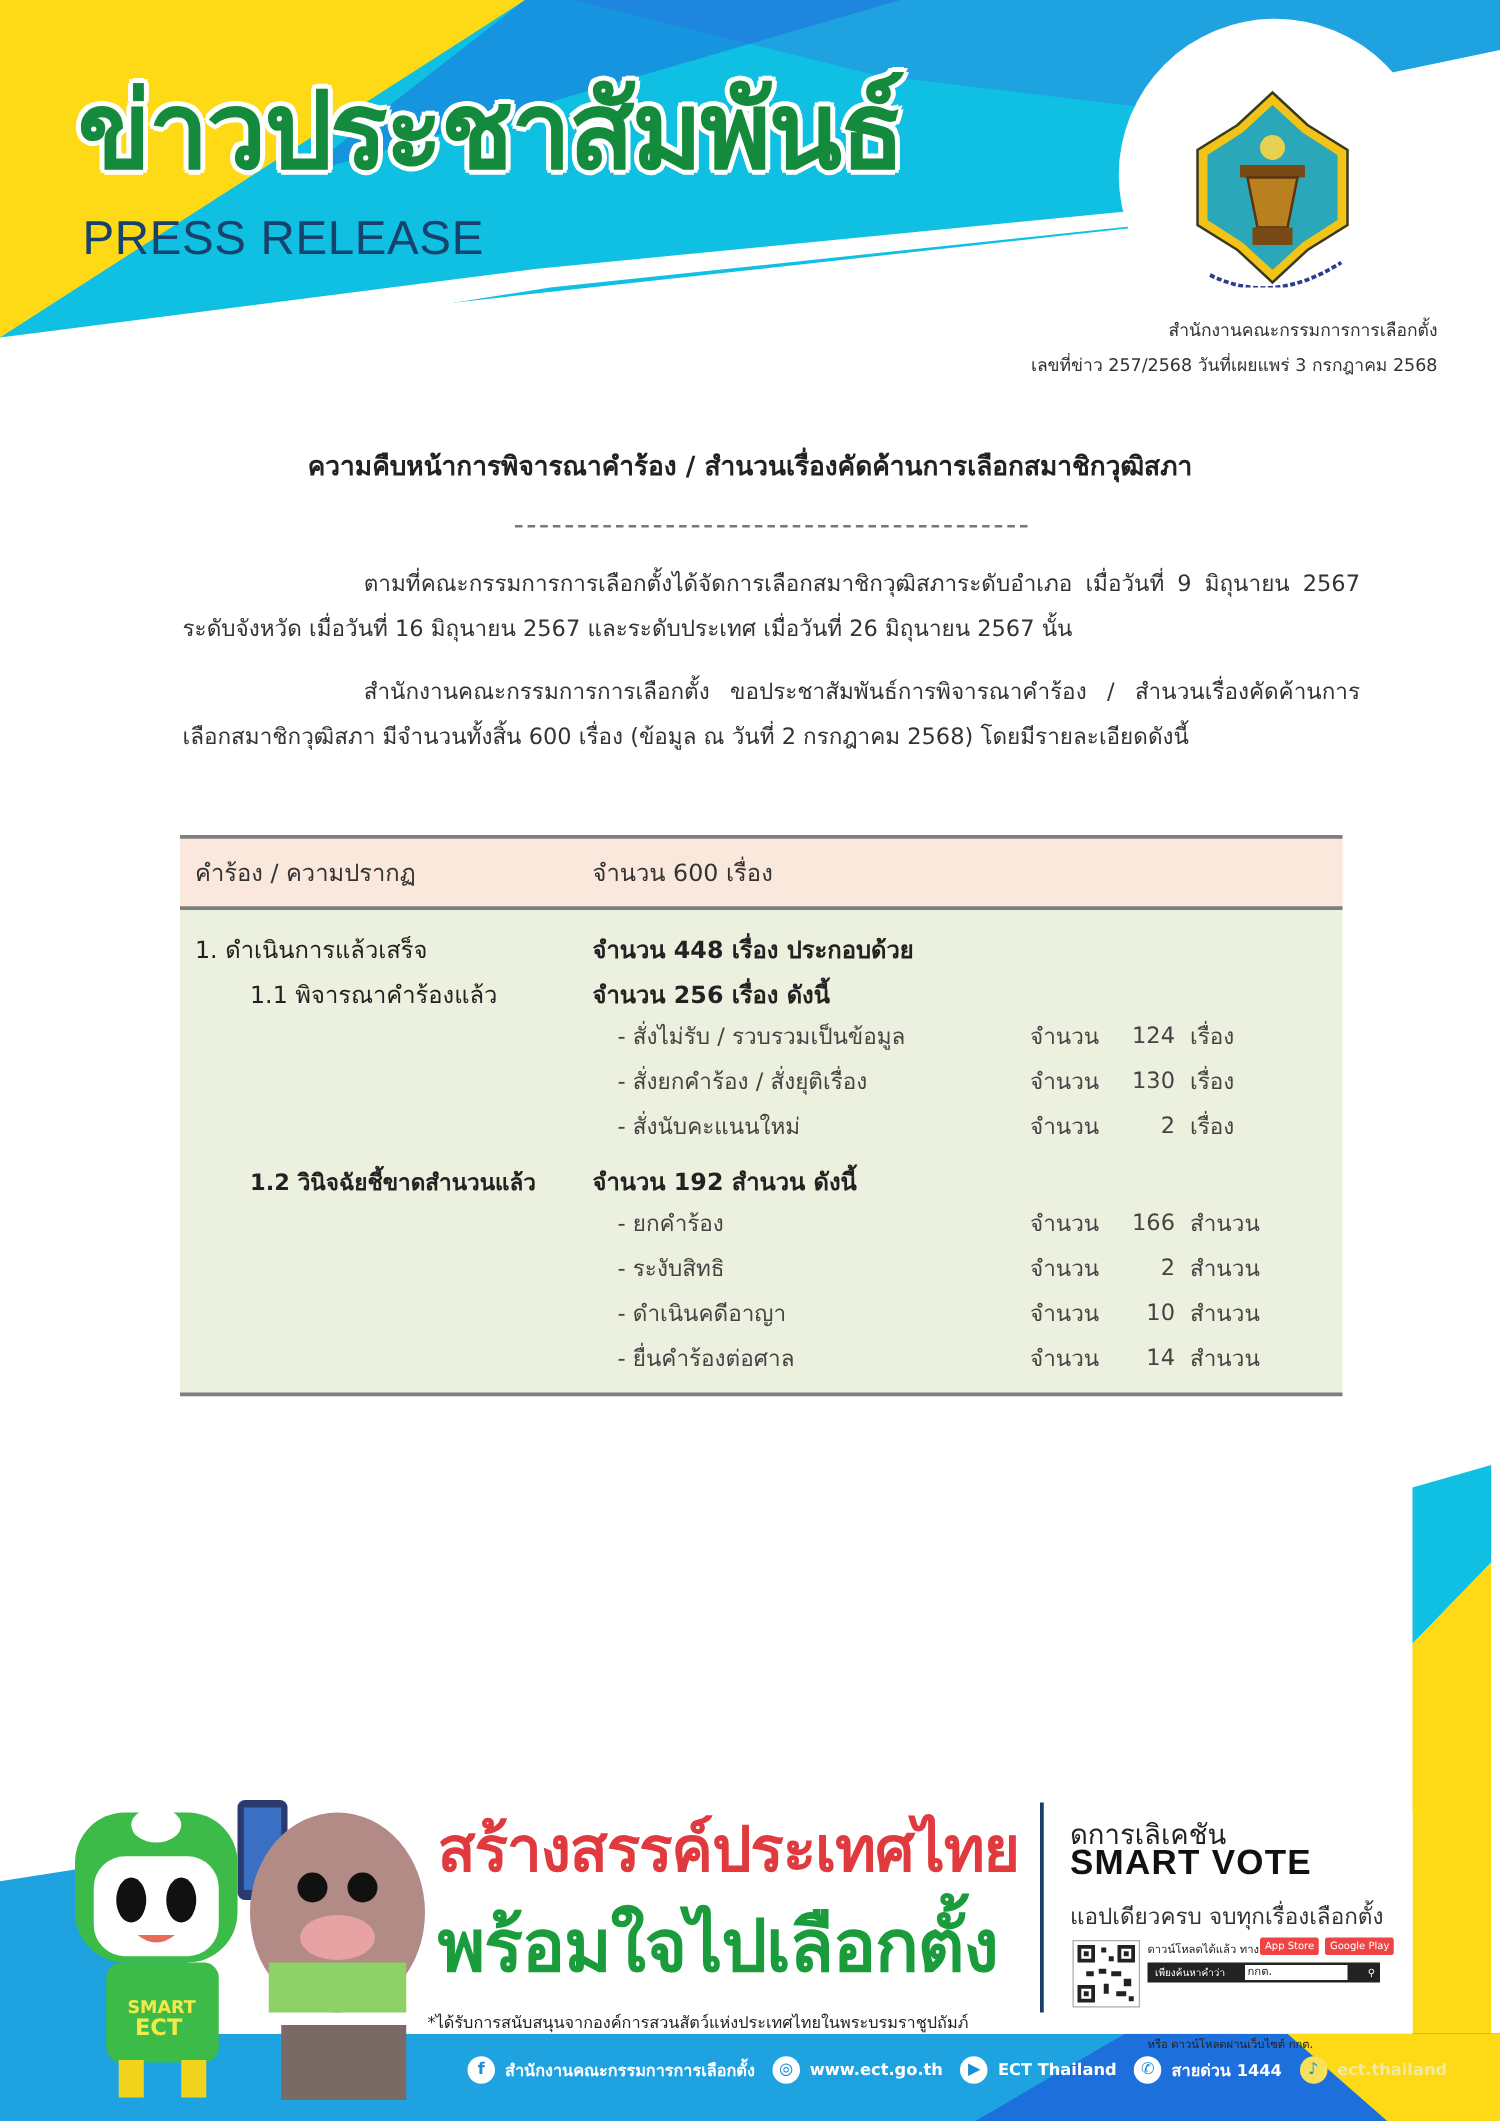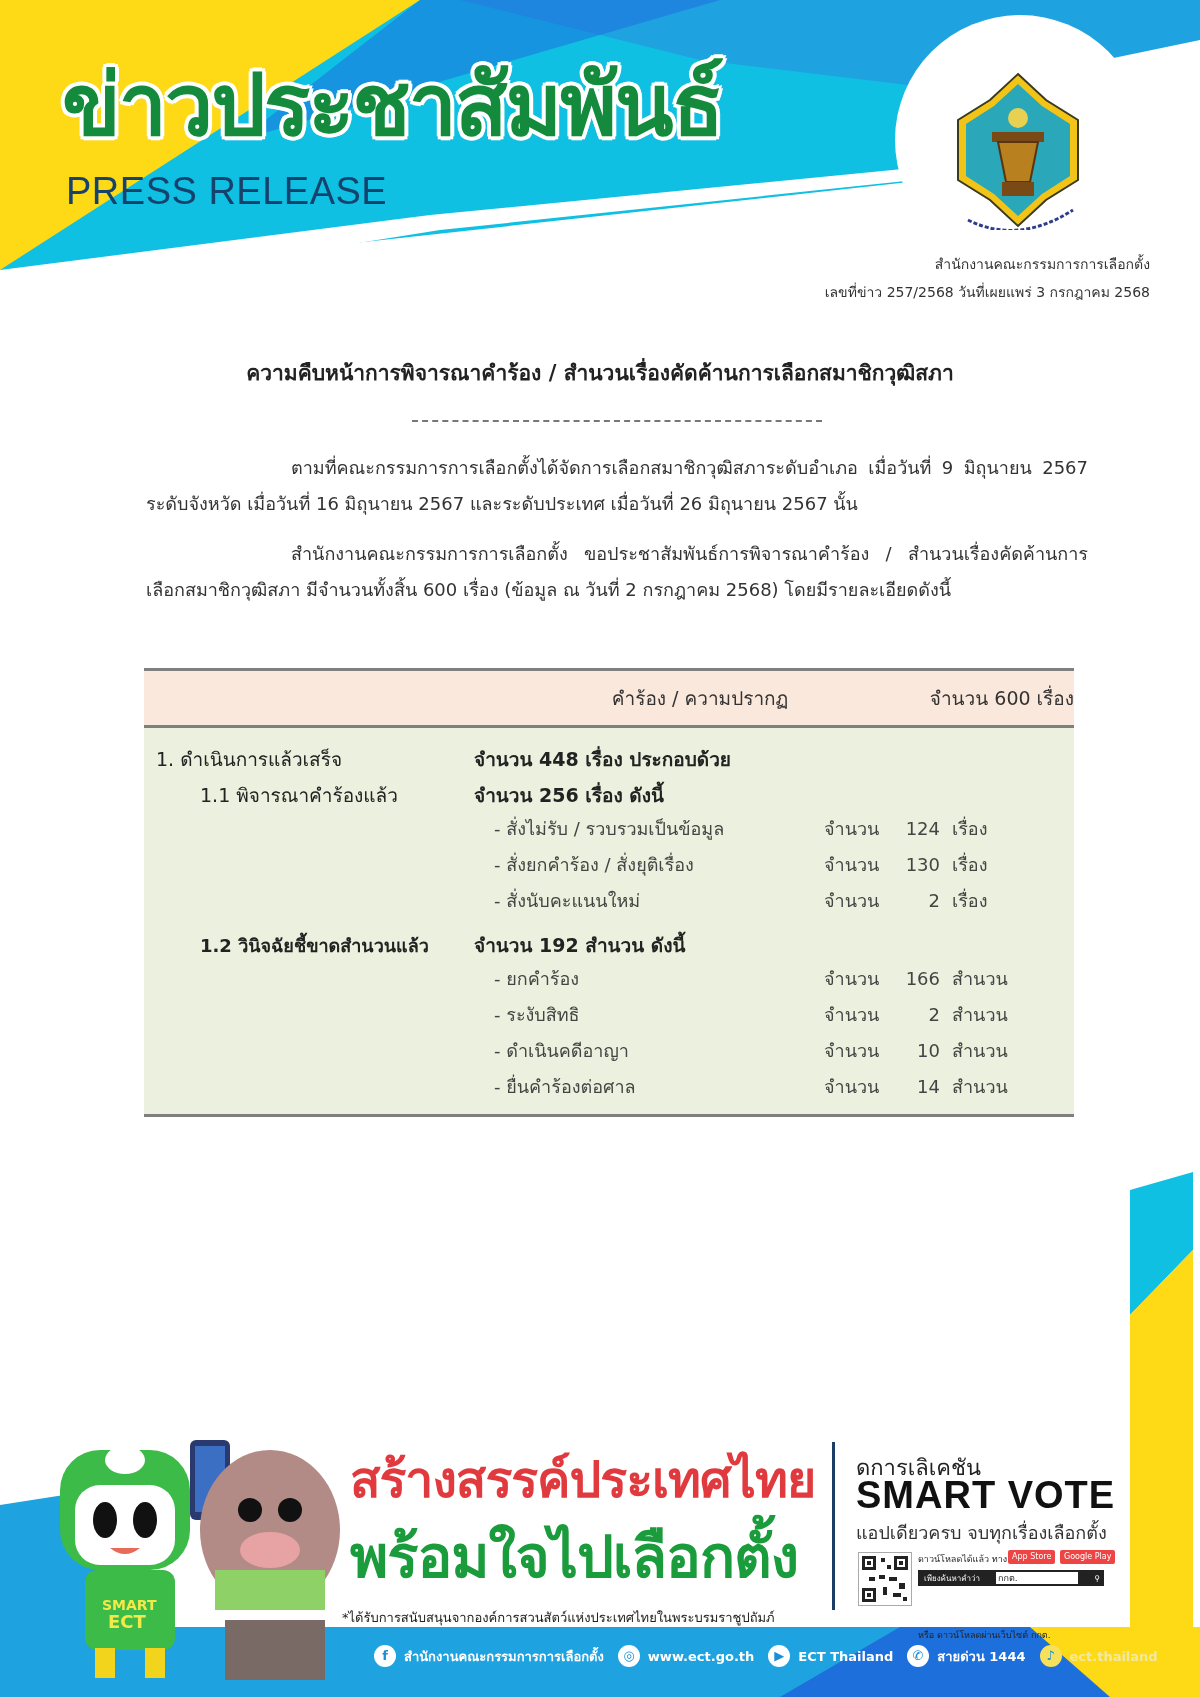--- a/index.html
+++ b/index.html
@@ -10,36 +10,36 @@
     text-shadow: 4px 0 0 #fff, -4px 0 0 #fff, 0 4px 0 #fff, 0 -4px 0 #fff, 3px 3px 0 #fff, -3px -3px 0 #fff, 3px -3px 0 #fff, -3px 3px 0 #fff; line-height: 1; }
   .sub-title { left: 66px; top: 170px; font-size: 38px; color: #16436e; font-family: "Liberation Sans", sans-serif; letter-spacing: 0.5px; }
   .org-logo { left: 938px; top: 70px; width: 160px; height: 160px; }
   .org-name { right: 50px; top: 253px; font-size: 14px; color: #333; text-align: right; }
   .news-no { right: 50px; top: 281px; font-size: 14px; color: #333; text-align: right; }
   .doc-title { left: 0; width: 1380px; top: 356px; text-align: center; font-size: 21px; color: #222; font-weight: bold; width: 1200px; left: 40px; }
   .divider { left: 412px; top: 420px; width: 410px; border-top: 2px dashed #777; }
   .para { left: 146px; width: 942px; font-size: 18px; line-height: 36px; color: #333; text-align: justify; }
   .para .indent { display: inline-block; width: 145px; }
   .tbl { left: 144px; top: 668px; width: 930px; }
-  .tbl-head { background: #fbe8dc; border-top: 3px solid #7f7f7f; border-bottom: 3px solid #7f7f7f; height: 54px; display: flex; align-items: center; font-size: 19px; color: #333; justify-content: flex-end; }
+  .tbl-head { background: #fbe8dc; border-top: 3px solid #7f7f7f; border-bottom: 3px solid #7f7f7f; height: 54px; display: flex; align-items: center; font-size: 19px; color: #333; }
   .tbl-body { background: #ebf1de; border-bottom: 3px solid #7f7f7f; padding: 10px 0 10px 0; position: relative; }
   .c1 { width: 330px; padding-left: 12px; box-sizing: border-box; }
   .row { display: flex; align-items: flex-end; height: 36px; font-size: 19px; color: #333; }
   .row.bold { font-weight: bold; color: #222; }
   .row .c2 { width: 340px; }
   .sub { padding-left: 160px; display: flex; height: 36px; align-items: center; font-size: 18px; color: #444; }
   .sub .lbl { width: 336px; }
   .sub .unit1 { width: 70px; }
   .sub .num { width: 46px; text-align: right; padding-right: 12px; }
   .slogan1 { left: 350px; top: 1440px; font-size: 50px; color: #e03a3e; font-weight: bold; letter-spacing: -1px; }
   .slogan2 { left: 350px; top: 1510px; font-size: 58px; color: #1a9b3c; font-weight: bold; letter-spacing: -1px; }
   .note { left: 342px; top: 1607px; font-size: 13px; color: #222; }
   .vbar { left: 832px; top: 1442px; width: 3px; height: 168px; background: #1b3e66; }
   .app-small { left: 856px; top: 1450px; font-size: 22px; color: #222; }
-  .app-big { left: 856px; top: 1474px; font-size: 38px; font-weight: bold; color: #111; font-family: "Liberation Sans", sans-serif; letter-spacing: 1px; }
+  .app-big { left: 856px; top: 1474px; font-size: 28px; font-weight: bold; color: #111; font-family: "Liberation Sans", sans-serif; letter-spacing: 1px; }
   .app-tag { left: 856px; top: 1518px; font-size: 18px; color: #333; }
   .qr { left: 858px; top: 1552px; width: 52px; height: 52px; background: #fff; border: 1px solid #aaa; }
   .dl-text { left: 918px; top: 1552px; font-size: 9px; color: #222; }
   .store-btn { top: 1550px; height: 14px; background: #ef4444; color: #fff; font-size: 8px; line-height: 14px; padding: 0 4px; border-radius: 2px; }
   .search-box { left: 918px; top: 1570px; width: 186px; height: 16px; background: #222; display: flex; align-items: center; font-size: 8px; color: #fff; }
   .search-box .field { background: #fff; color: #222; width: 80px; height: 12px; margin-left: 16px; font-size: 9px; line-height: 12px; padding-left: 2px; }
   .web-text { left: 918px; top: 1592px; font-size: 9px; color: #222; margin-top: 36px; }
   .social { left: 374px; top: 1645px; display: flex; align-items: center; font-size: 13px; color: #fff; font-weight: bold; }
   .social .ic { width: 22px; height: 22px; border-radius: 50%; background: #fff; color: #1a8fd8; font-size: 13px; text-align: center; line-height: 22px; margin-right: 8px; font-weight: bold; }
   .social .it { margin-right: 14px; display: flex; align-items: center; }

